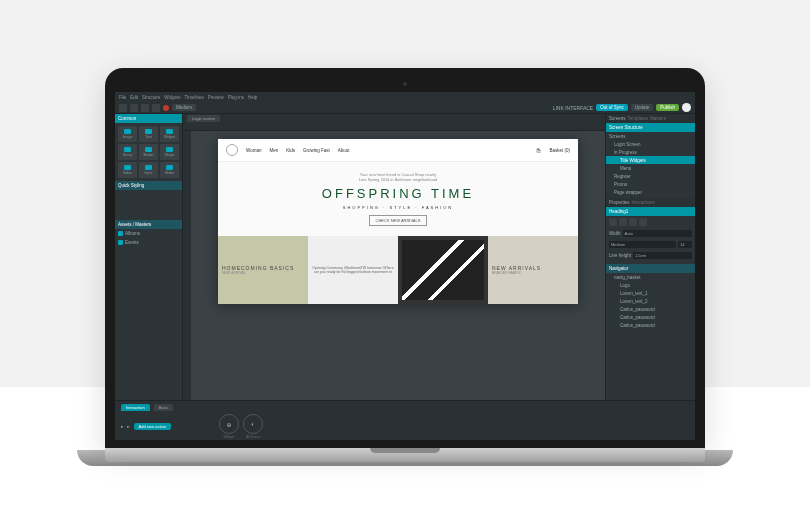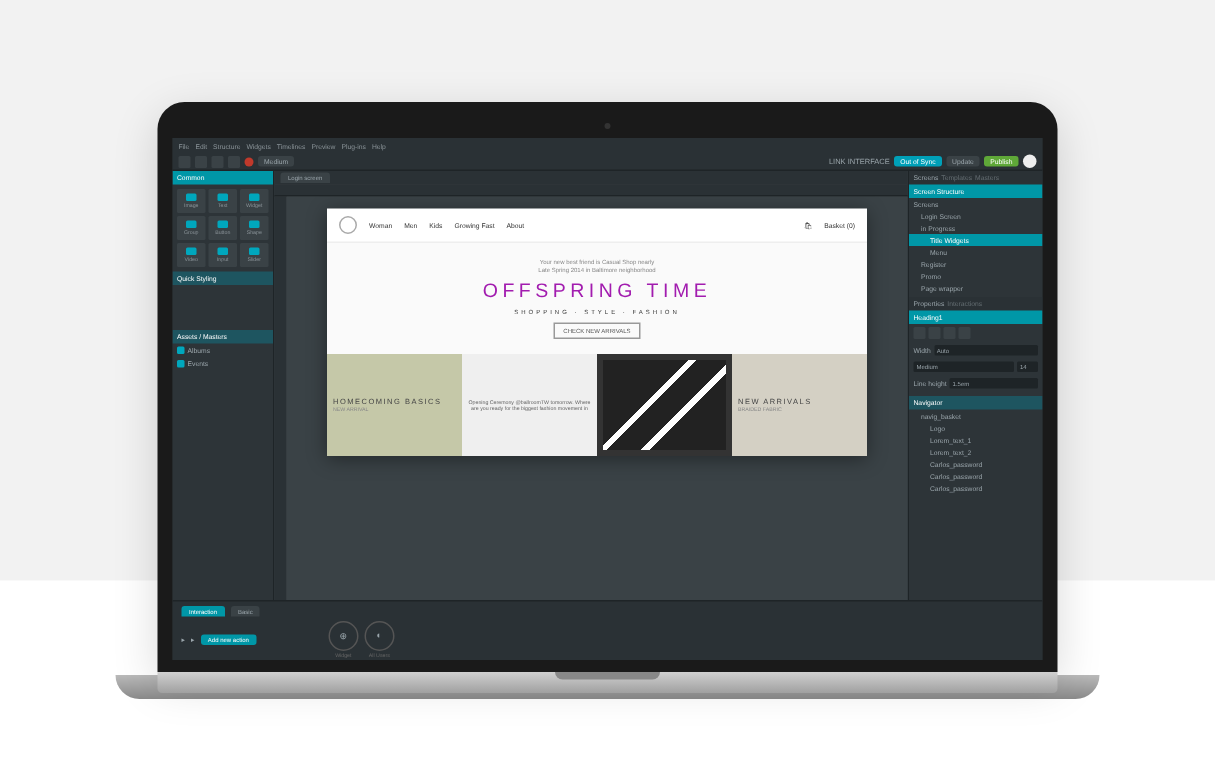--- a/index.html
+++ b/index.html
@@ -40,21 +40,21 @@
 .ruler-h{height:8px;background:#2a3135;border-bottom:1px solid #1e2427}
 .canvas-wrap{flex:1;display:flex}
 .ruler-v{width:8px;background:#2a3135}
 .canvas{flex:1;background:#3a4246;padding:8px;overflow:hidden}
 .page{background:#fff;width:360px;margin:0 auto;box-shadow:0 2px 12px rgba(0,0,0,.4);color:#333}
 .page-nav{display:flex;align-items:center;padding:5px 8px;gap:8px;font-size:4.5px;color:#333;border-bottom:1px solid #eee}
 .logo{width:12px;height:12px;border:1px solid #aaa;border-radius:50%}
 .page-nav .sp{flex:1}
 .hero{text-align:center;padding:10px;background:rgba(245,245,245,.5) center/cover;position:relative}
 .hero-tag{font-size:4px;color:#888}
-.hero-title{font-size:13px;letter-spacing:3px;color:#a21caf;font-weight:300;margin:4px 0}
+.hero-title{font-size:13px;letter-spacing:3px;color:#14532d;font-weight:300;margin:4px 0}
 .hero-sub{font-size:4px;letter-spacing:2px;color:#333;margin-bottom:5px}
 .hero-btn{display:inline-block;border:1px solid #999;padding:2px 6px;font-size:4px;color:#555}
 .cards{display:flex;height:68px}
 .card{flex:1;position:relative;display:flex;flex-direction:column;justify-content:center;padding:4px;font-size:4.5px}
 .card1{background:#c5c8a8;color:#444}
 .card2{background:#efefef;color:#666;font-size:3.5px;text-align:center}
 .card3{background:#333}
 .card4{background:#d4d0c4;color:#444;text-align:left}
 .card-title{font-size:5px;letter-spacing:1px}
 .card-sub{font-size:3.5px;color:#888}

